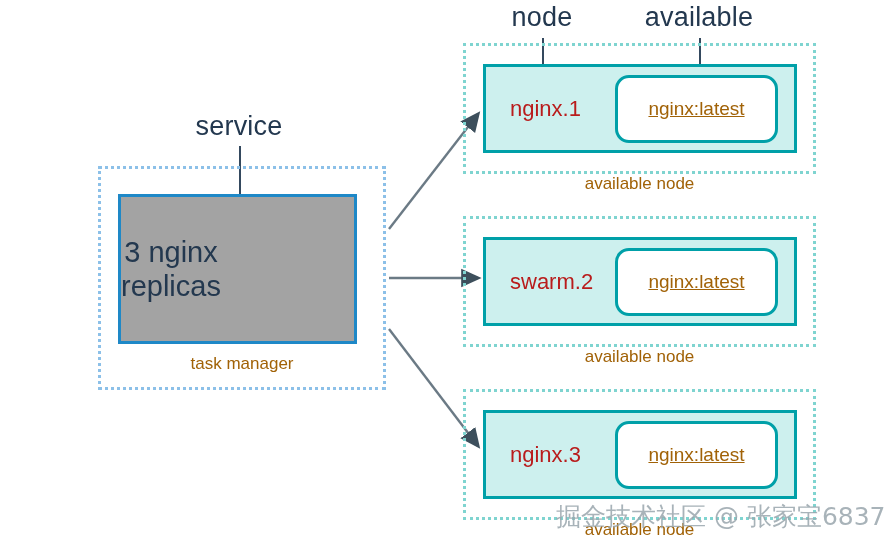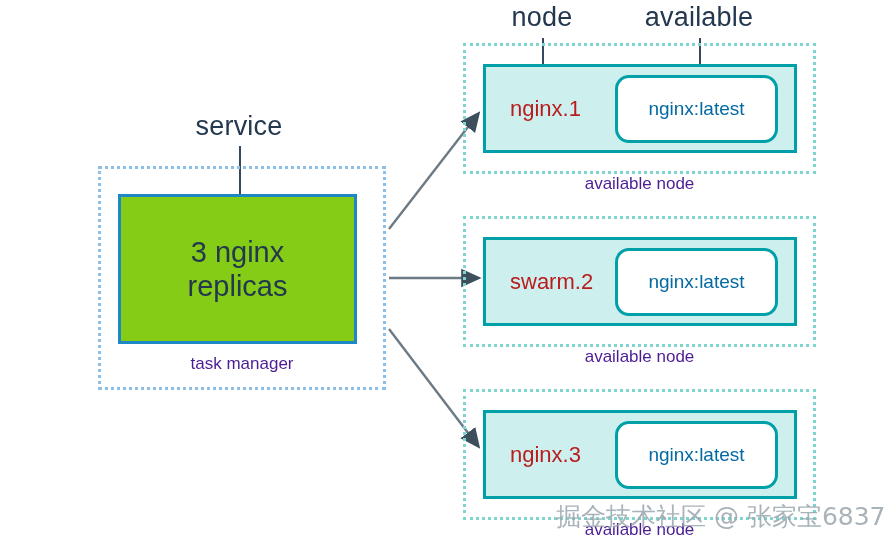--- a/index.html
+++ b/index.html
@@ -22,21 +22,21 @@
     position: absolute;
     font-size: 27px;
     color: #23384f;
     white-space: nowrap;
     text-align: center;
     letter-spacing: 0.2px;
   }
   .caption {
     position: absolute;
     font-size: 17px;
-    color: #4c1d95;
+    color: #a16207;
     white-space: nowrap;
     text-align: center;
   }
 
   
   .manager-boundary {
     position: absolute;
     left: 98px;
     top: 166px;
     width: 288px;
@@ -44,26 +44,25 @@
     border: 3px dotted #8cc0e8;
     box-sizing: border-box;
     background: transparent;
   }
   .service-box {
     position: absolute;
     left: 118px;
     top: 194px;
     width: 239px;
     height: 150px;
-    background: #84cc16;
+    background: #a3a3a3;
     border: 3px solid #1e88c7;
     box-sizing: border-box;
     display: flex;
     align-items: center;
-    justify-content: center;
   }
   .service-text {
     font-size: 29px;
     line-height: 1.18;
     text-align: center;
     color: #23384f;
     white-space: pre-line;
   }
 
   
@@ -111,22 +110,23 @@
     background: #ffffff;
     border: 3px solid #00a0a8;
     border-radius: 14px;
     box-sizing: border-box;
     display: flex;
     align-items: center;
     justify-content: center;
   }
   .container-label {
     font-size: 19px;
-    color: #0369a1;
-    white-space: nowrap;
+    color: #a16207;
+    white-space: nowrap;
+    text-decoration: underline;
   }
 
   .node-caption {
     position: absolute;
     left: 463px;
     width: 353px;
   }
   .cap-1 { top: 174px; }
   .cap-2 { top: 347px; }
   .cap-3 { top: 520px; }

